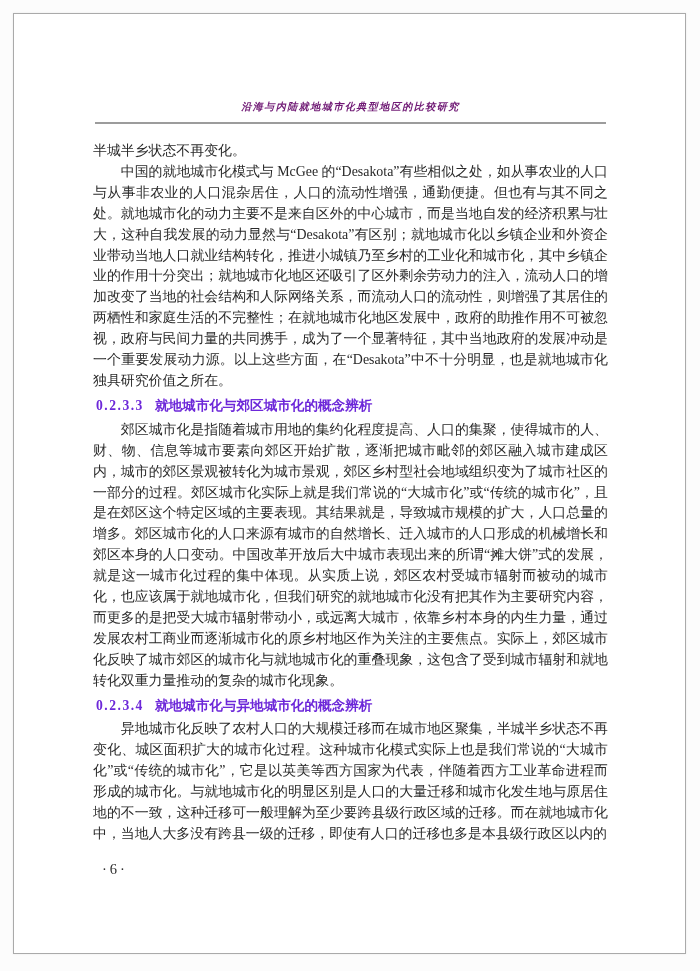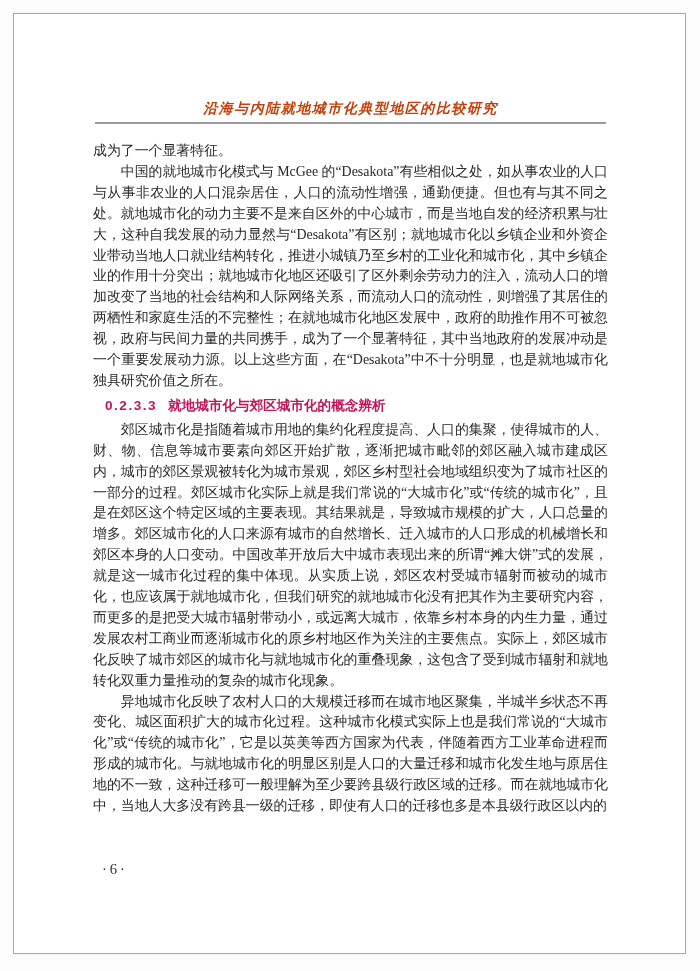--- a/index.html
+++ b/index.html
@@ -26,23 +26,23 @@
   }
   .header-title {
     position: absolute;
     left: 95px;
     top: 100px;
     width: 511px;
     text-align: center;
     font-family: "DejaVu Serif", serif;
     font-style: italic;
     font-weight: bold;
-    font-size: 14px;
+    font-size: 10px;
     letter-spacing: 1.5px;
-    color: #c2410c;
+    color: #701a75;
     white-space: nowrap;
   }
   .header-rule {
     position: absolute;
     left: 95px;
     top: 122px;
     width: 511px;
     height: 2px;
     background: #9c9c9c;
   }
@@ -57,27 +57,27 @@
     text-align: justify;
     text-justify: inter-ideograph;
   }
   .content .plain {
     text-indent: 0;
   }
   .content .para {
     text-indent: 2em;
   }
   .content .heading {
-    font-family: Liberation Sans, sans-serif;
+    font-family: Liberation Serif, serif;
     font-weight: bold;
     font-size: 13.6px;
-    color: #be185d;
+    color: #6d28d9;
     text-align: left;
     text-indent: 0;
-    margin: 4px 0 3px 12px;
+    margin: 4px 0 3px 3px;
   }
   .heading .h-num {
     letter-spacing: 1.5px;
     margin-right: 11px;
   }
   .page-number {
     position: absolute;
     left: 102px;
     top: 861px;
     font-size: 14.5px;
@@ -88,20 +88,21 @@
 </head>
 <body>
 
 <div class="page-frame"></div>
 
 <div class="header-title">沿海与内陆就地城市化典型地区的比较研究</div>
 
 <div class="header-rule"></div>
 
 <div class="content">
-    <div class="plain">成为了一个显著特征。</div>
+    <div class="plain">半城半乡状态不再变化。</div>
     <div class="para">中国的就地城市化模式与 McGee 的“Desakota”有些相似之处，如从事农业的人口与从事非农业的人口混杂居住，人口的流动性增强，通勤便捷。但也有与其不同之处。就地城市化的动力主要不是来自区外的中心城市，而是当地自发的经济积累与壮大，这种自我发展的动力显然与“Desakota”有区别；就地城市化以乡镇企业和外资企业带动当地人口就业结构转化，推进小城镇乃至乡村的工业化和城市化，其中乡镇企业的作用十分突出；就地城市化地区还吸引了区外剩余劳动力的注入，流动人口的增加改变了当地的社会结构和人际网络关系，而流动人口的流动性，则增强了其居住的两栖性和家庭生活的不完整性；在就地城市化地区发展中，政府的助推作用不可被忽视，政府与民间力量的共同携手，成为了一个显著特征，其中当地政府的发展冲动是一个重要发展动力源。以上这些方面，在“Desakota”中不十分明显，也是就地城市化独具研究价值之所在。</div>
     <div class="heading"><span class="h-num">0.2.3.3</span><span>就地城市化与郊区城市化的概念辨析</span></div>
     <div class="para">郊区城市化是指随着城市用地的集约化程度提高、人口的集聚，使得城市的人、财、物、信息等城市要素向郊区开始扩散，逐渐把城市毗邻的郊区融入城市建成区内，城市的郊区景观被转化为城市景观，郊区乡村型社会地域组织变为了城市社区的一部分的过程。郊区城市化实际上就是我们常说的“大城市化”或“传统的城市化”，且是在郊区这个特定区域的主要表现。其结果就是，导致城市规模的扩大，人口总量的增多。郊区城市化的人口来源有城市的自然增长、迁入城市的人口形成的机械增长和郊区本身的人口变动。中国改革开放后大中城市表现出来的所谓“摊大饼”式的发展，就是这一城市化过程的集中体现。从实质上说，郊区农村受城市辐射而被动的城市化，也应该属于就地城市化，但我们研究的就地城市化没有把其作为主要研究内容，而更多的是把受大城市辐射带动小，或远离大城市，依靠乡村本身的内生力量，通过发展农村工商业而逐渐城市化的原乡村地区作为关注的主要焦点。实际上，郊区城市化反映了城市郊区的城市化与就地城市化的重叠现象，这包含了受到城市辐射和就地转化双重力量推动的复杂的城市化现象。</div>
+    <div class="heading"><span class="h-num">0.2.3.4</span><span>就地城市化与异地城市化的概念辨析</span></div>
     <div class="para">异地城市化反映了农村人口的大规模迁移而在城市地区聚集，半城半乡状态不再变化、城区面积扩大的城市化过程。这种城市化模式实际上也是我们常说的“大城市化”或“传统的城市化”，它是以英美等西方国家为代表，伴随着西方工业革命进程而形成的城市化。与就地城市化的明显区别是人口的大量迁移和城市化发生地与原居住地的不一致，这种迁移可一般理解为至少要跨县级行政区域的迁移。而在就地城市化中，当地人大多没有跨县一级的迁移，即使有人口的迁移也多是本县级行政区以内的</div>
   </div>
 
 <div class="page-number">·6·</div>
 
 </body></html>

